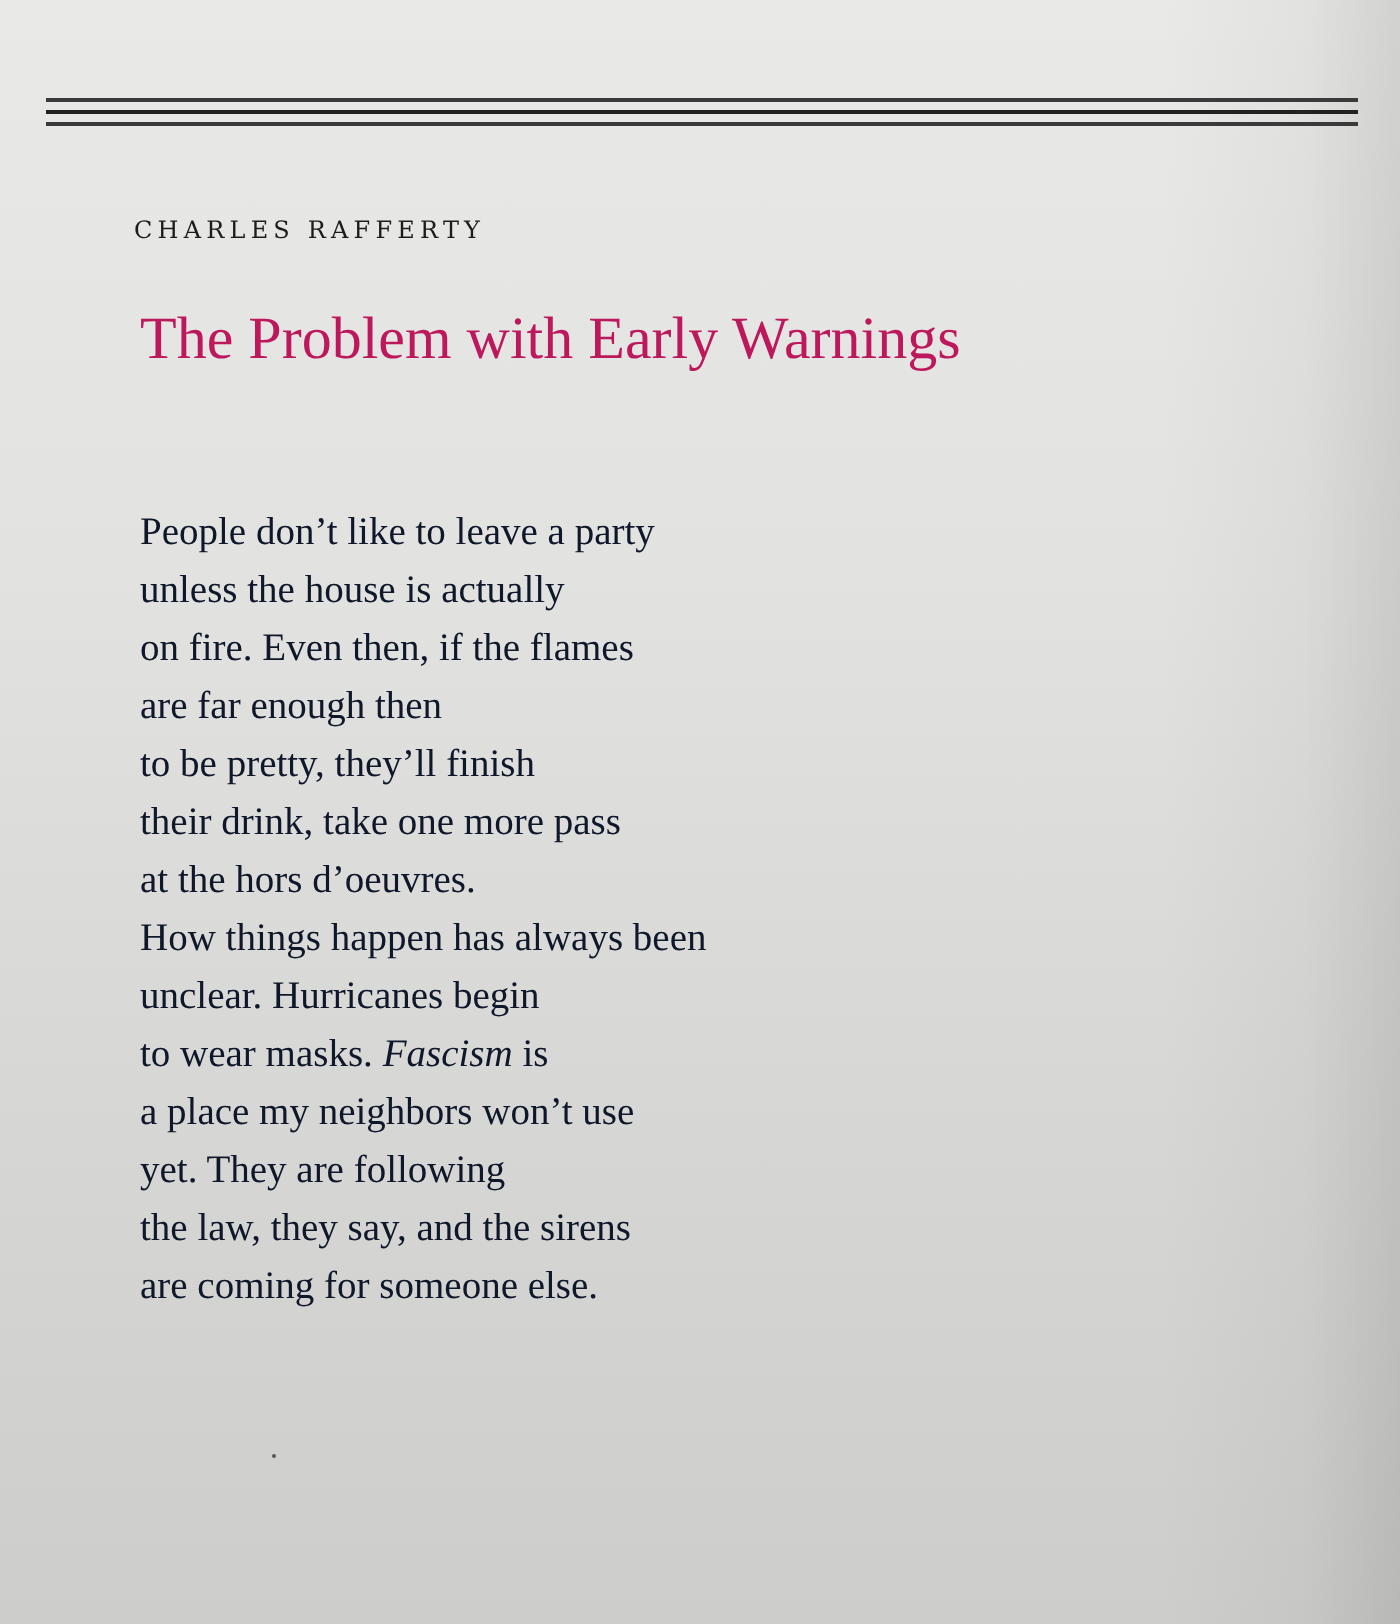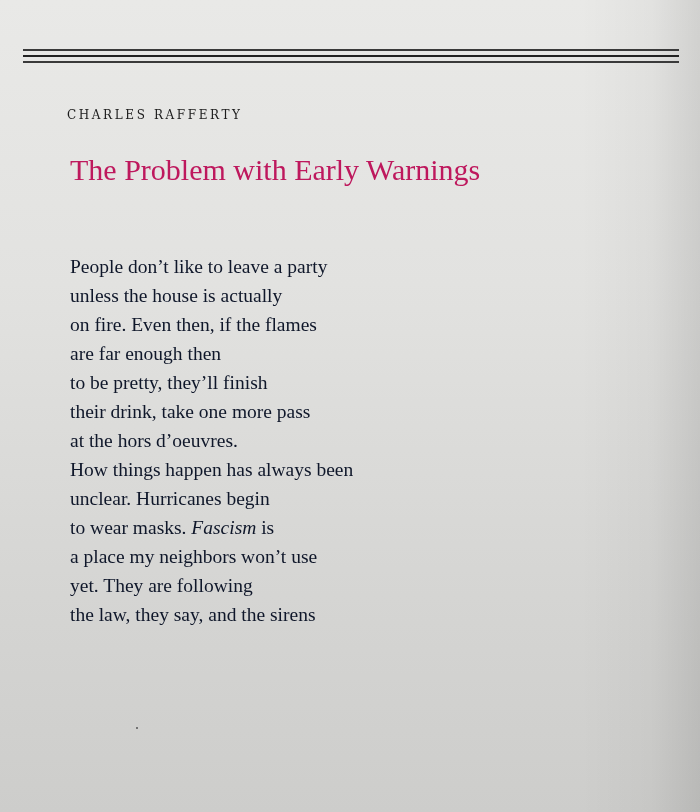--- a/index.html
+++ b/index.html
@@ -105,15 +105,16 @@
   <span class="line">are far enough then</span>
   <span class="line">to be pretty, they’ll finish</span>
   <span class="line">their drink, take one more pass</span>
   <span class="line">at the hors d’oeuvres.</span>
   <span class="line">How things happen has always been</span>
   <span class="line">unclear. Hurricanes begin</span>
   <span class="line"><span>to wear masks. </span><em>Fascism</em><span> is</span></span>
   <span class="line">a place my neighbors won’t use</span>
   <span class="line">yet. They are following</span>
   <span class="line">the law, they say, and the sirens</span>
+  <span class="line">are coming for someone else.</span>
 </div>
 
 <div class="speck"></div>
 
 </body></html>

